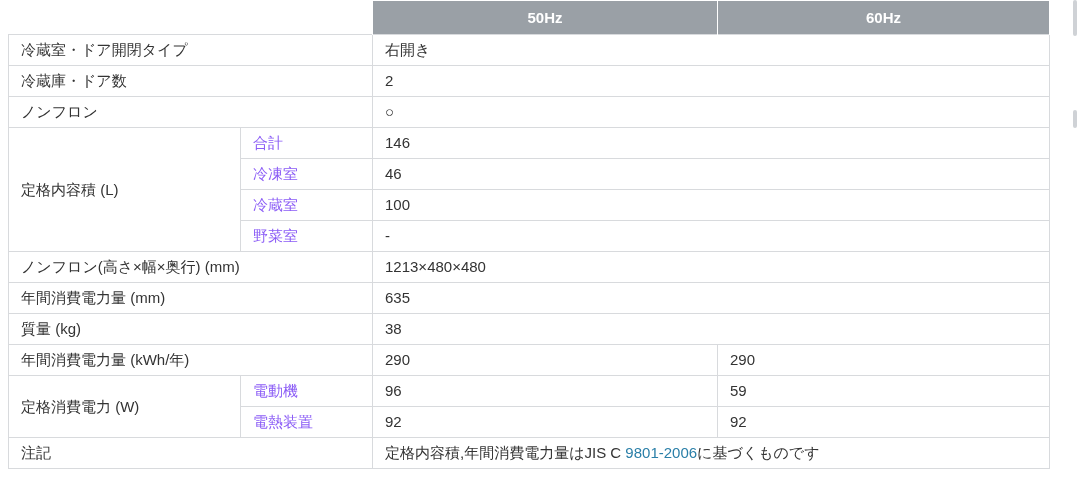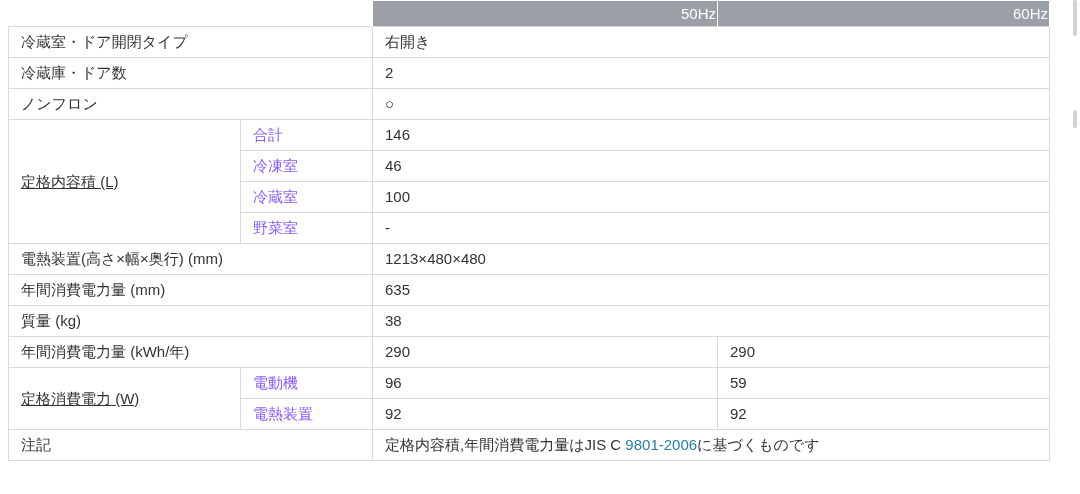--- a/index.html
+++ b/index.html
@@ -32,24 +32,24 @@
   }
 
   table.spec col.c1 { width: 232px; }
   table.spec col.c2 { width: 132px; }
   table.spec col.c3 { width: 345px; }
   table.spec col.c4 { width: 332px; }
 
   table.spec th {
     background: #9aa0a6;
     color: #ffffff;
-    font-weight: normal;
+    font-weight: bold;
     font-size: 15px;
-    text-align: right;
-    height: 26px;
+    text-align: center;
+    height: 34px;
     border: 1px solid #ffffff;
     border-bottom: none;
   }
   table.spec th.blank {
     background: #ffffff;
     border: none;
   }
 
   table.spec td {
     border-bottom: 1px solid #d8dadd;
@@ -72,21 +72,20 @@
   td.sublabel {
     color: #8b5cf6;
   }
   td.value {
     color: #333333;
     margin-top: 12px;
   }
   td.rowspan-label {
     vertical-align: top;
     padding-top: 8px;
-    text-decoration: underline;
   }
   td.note-label { color: #333333; }
   td.note-value { color: #333333; }
   a.link {
     color: #2a7fa8;
     text-decoration: none;
   }
 
   
   .edge-bar {
@@ -160,21 +159,21 @@
       </tr>
       <tr>
         <td class="sublabel">冷蔵室</td>
         <td class="value" colspan="2">100</td>
       </tr>
       <tr>
         <td class="sublabel">野菜室</td>
         <td class="value" colspan="2">-</td>
       </tr>
       <tr>
-        <td class="label" colspan="2">電熱装置(高さ×幅×奥行) (mm)</td>
+        <td class="label" colspan="2">ノンフロン(高さ×幅×奥行) (mm)</td>
         <td class="value" colspan="2">1213×480×480</td>
       </tr>
       <tr>
         <td class="label" colspan="2">年間消費電力量 (mm)</td>
         <td class="value" colspan="2">635</td>
       </tr>
       <tr>
         <td class="label" colspan="2">質量 (kg)</td>
         <td class="value" colspan="2">38</td>
       </tr>

